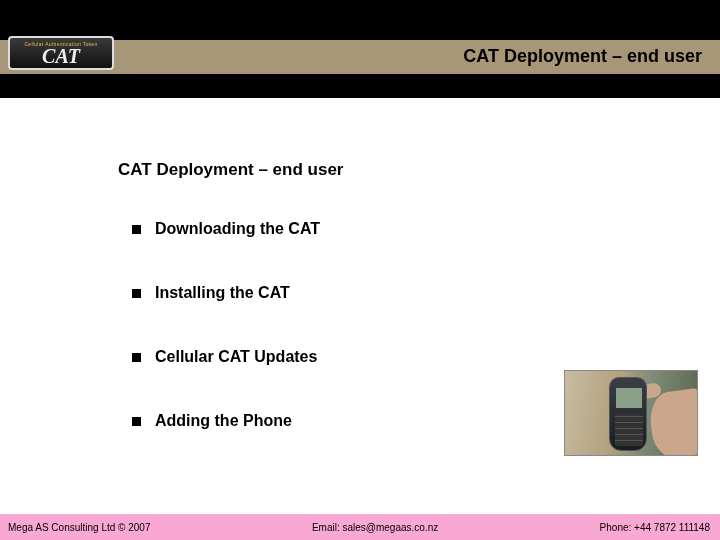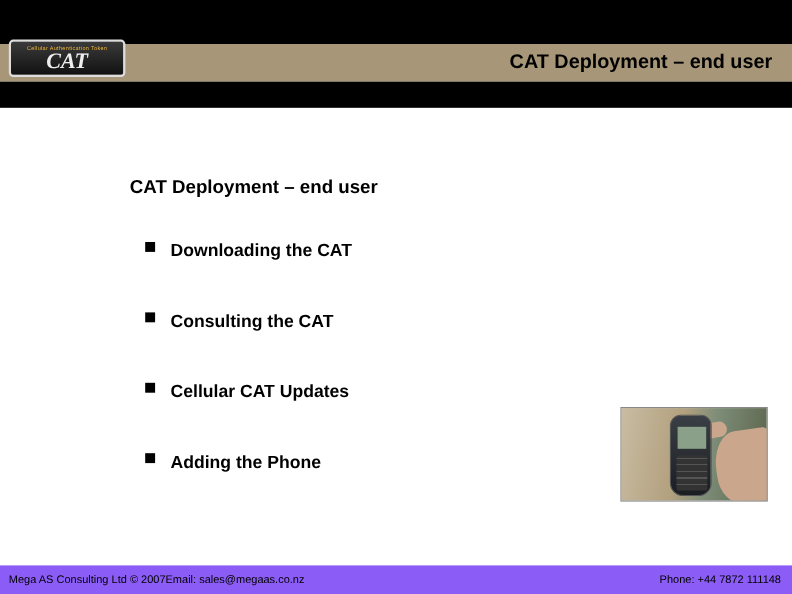--- a/index.html
+++ b/index.html
@@ -100,21 +100,21 @@
     position: relative;
   }
   .sub-title {
     font-size: 17px;
     font-weight: bold;
     color: #000;
     margin-bottom: 40px;
   }
   .bullet {
     display: flex;
-    align-items: flex-start;
+    align-items: center;
     margin-bottom: 46px;
     font-size: 16px;
     font-weight: bold;
   }
   .sq {
     width: 9px;
     height: 9px;
     background: #000;
     margin-right: 14px;
     margin-left: 14px;
@@ -167,29 +167,29 @@
     background: #caa78c;
     border-radius: 8px;
     transform: rotate(-10deg);
   }
   .footer {
     position: absolute;
     bottom: 0;
     left: 0;
     width: 100%;
     height: 26px;
-    background: #8b5cf6;
+    background: #f9a8d4;
     display: flex;
     align-items: center;
     font-size: 10px;
     color: #000;
     padding: 0 8px;
   }
   .footer-left { flex: 0 0 auto; }
-  .footer-mid { flex: 1; text-align: left; }
+  .footer-mid { flex: 1; text-align: center; }
   .footer-right { flex: 0 0 auto; padding-right: 2px; }
 </style>
 </head>
 <body>
 
 <div class="header-black-top"></div>
 <div class="header-tan">
   <div class="header-title">CAT Deployment – end user</div>
 </div>
 <div class="header-black-bot"></div>
@@ -204,21 +204,21 @@
 
 <div class="content">
   <div class="sub-title">CAT Deployment – end user</div>
 
   <div class="bullet">
     <div class="sq"></div>
     <span>Downloading the CAT</span>
   </div>
   <div class="bullet">
     <div class="sq"></div>
-    <span>Consulting the CAT</span>
+    <span>Installing the CAT</span>
   </div>
   <div class="bullet">
     <div class="sq"></div>
     <span>Cellular CAT Updates</span>
   </div>
   <div class="bullet">
     <div class="sq"></div>
     <span>Adding the Phone</span>
   </div>
 </div>

